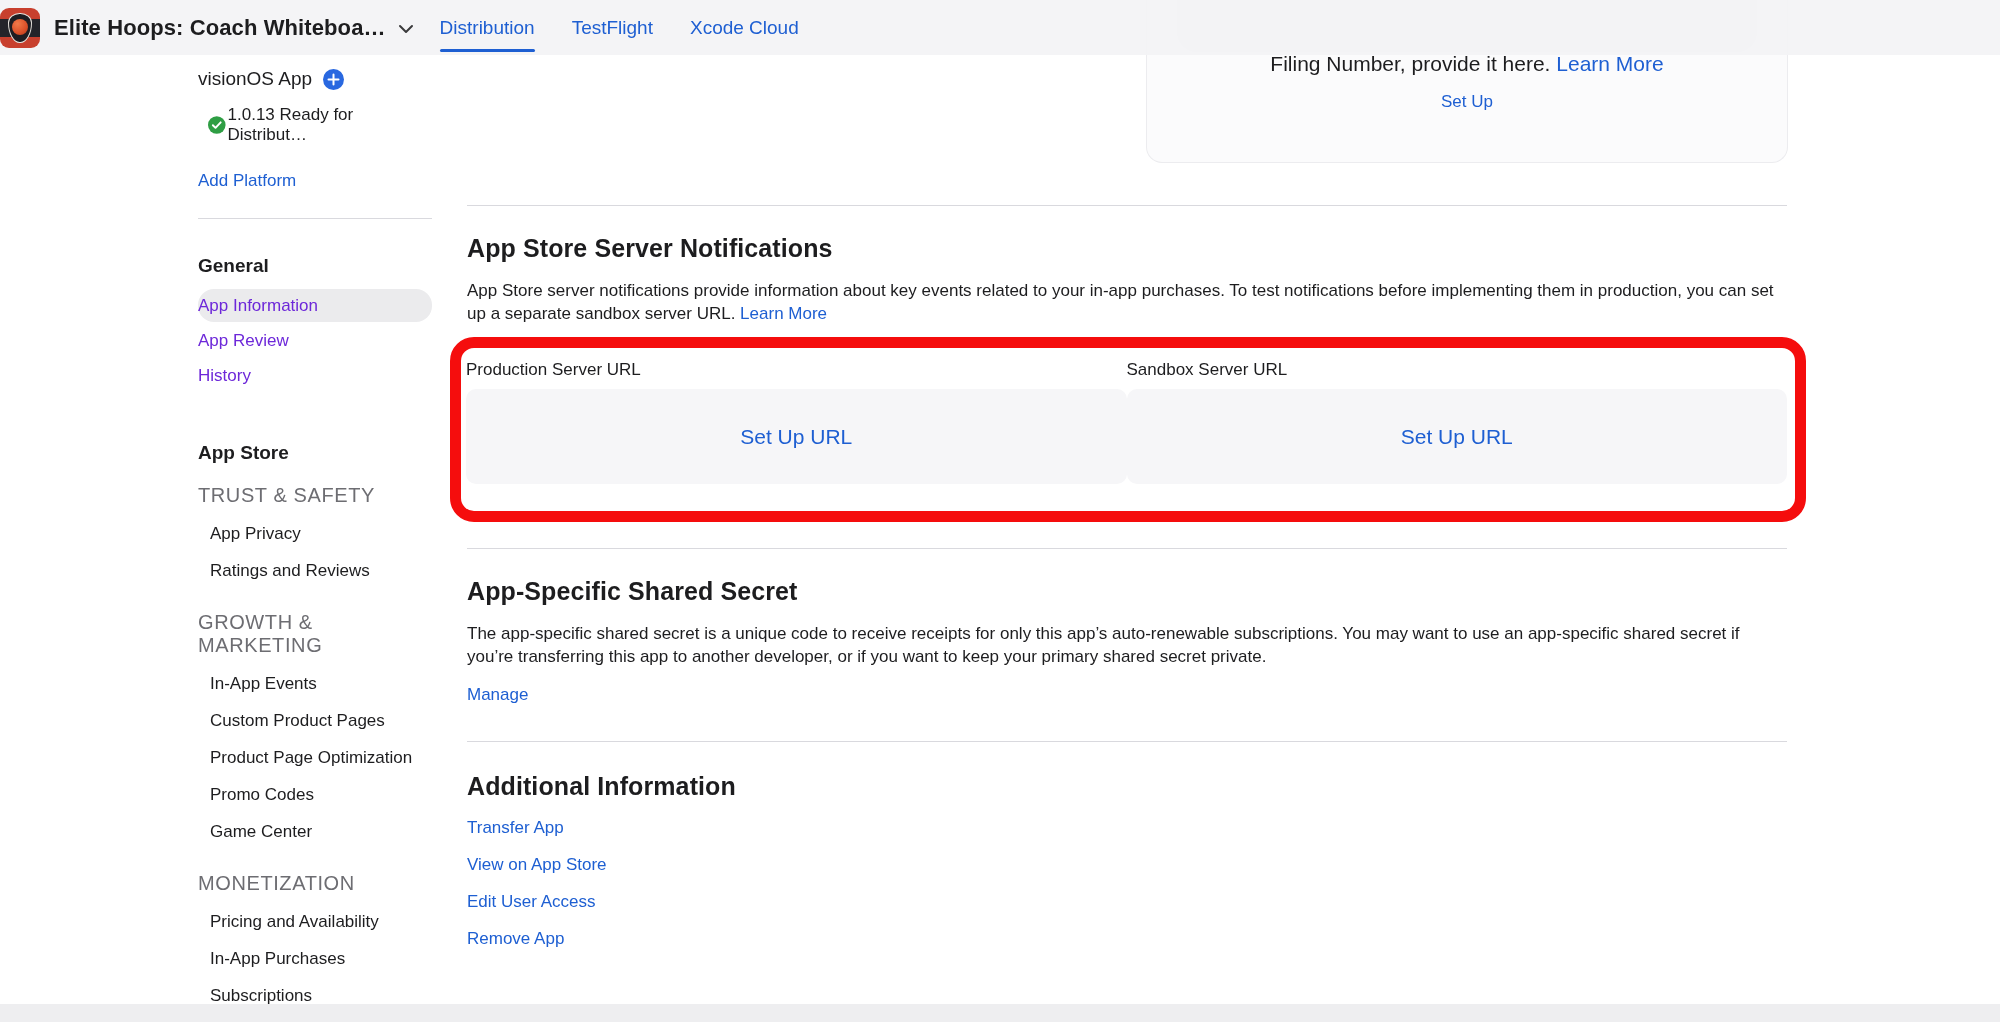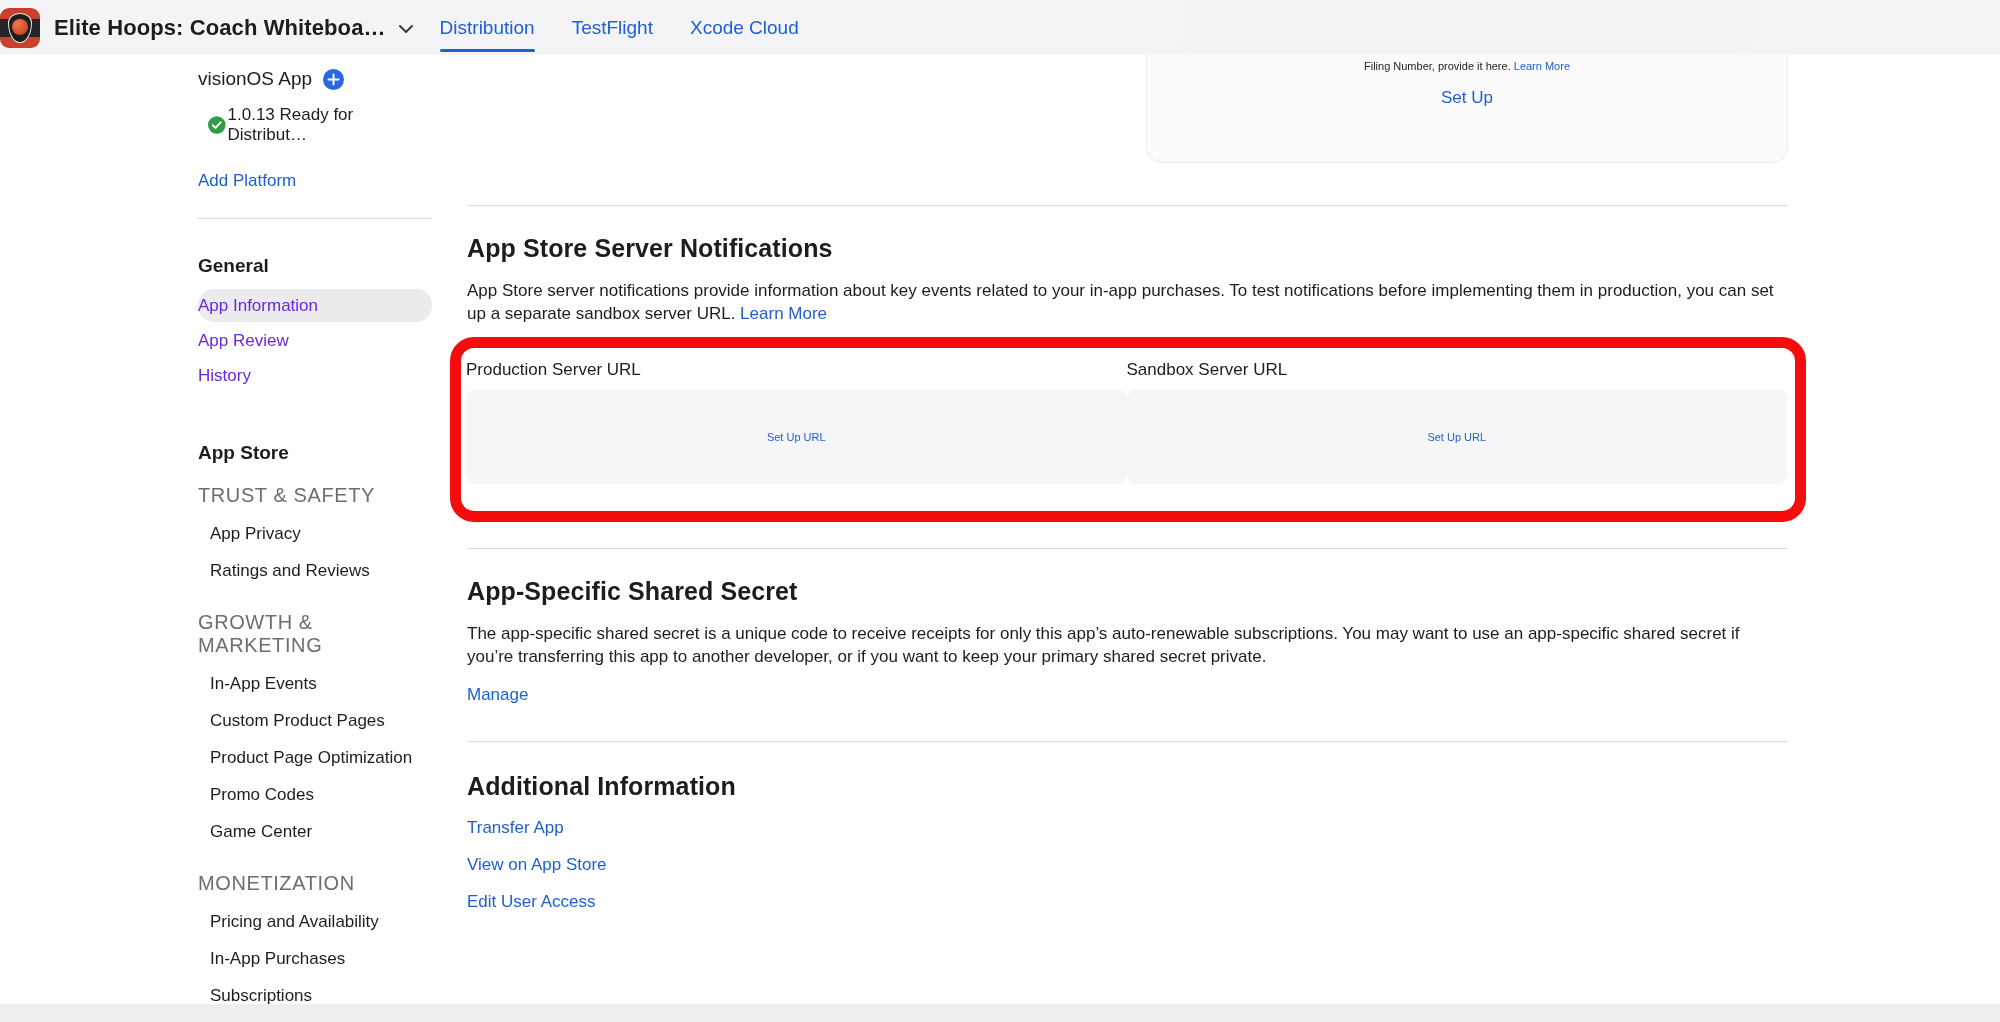--- a/index.html
+++ b/index.html
@@ -45,21 +45,21 @@
 
   
   .filing-card {
     position:absolute; left:1146px; top:0; width:642px; height:163px; z-index:5;
     background:#fbfbfc; border:1px solid #ececef; border-top:none;
     border-radius:0 0 16px 16px; text-align:center;
   }
   .filing-card .illustration {
     margin:0 30px; height:52px; background:#ededef; border-radius:0 0 20px 20px;
   }
-  .filing-text { margin-top:8px; font-size:11px; }
+  .filing-text { margin-top:0; font-size:21px; }
   .filing-setup { display:inline-block; margin-top:16px; font-size:17px; }
 
   
   .sidebar { position:absolute; left:198px; top:55px; width:234px; z-index:1; }
   .vision-row { display:flex; align-items:center; margin-top:13px; }
   .vision-title { font-size:19px; font-weight:400; }
   .plus-icon { margin-left:11px; width:21px; height:21px; cursor:pointer; }
   .version-row { display:flex; align-items:center; margin-top:15px; padding-left:10px; cursor:pointer; }
   .check-icon { width:18px; height:18px; }
   .version-text { font-size:17px; margin-left:2px; color:#1d1d1f; }
@@ -92,21 +92,21 @@
     margin:12px -19px 0 -17px;
     border:11px solid #f50d0d; border-radius:24px;
     padding:12px 8px 27px 5px;
   }
   .server-grid { display:grid; grid-template-columns:1fr 1fr; }
   .server-label { font-size:17px; margin-bottom:9px; }
   .server-panel {
     height:95px; background:#f6f6f8; border-radius:10px;
     display:flex; align-items:center; justify-content:center;
   }
-  .server-panel .link { font-size:11px; }
+  .server-panel .link { font-size:21px; }
 
   .divider-after-red { margin-top:26px; }
   .title-secret { margin-top:28px; }
   .manage-link { display:inline-block; margin-top:17px; font-size:17px; }
   .divider-after-secret { margin-top:36px; }
   .title-additional { margin-top:30px; }
   .additional-links { margin-top:6px; }
   .additional-links .link { display:block; font-size:17px; margin-top:17px; }
 
   
@@ -224,16 +224,17 @@
   <div class="section-desc">The app-specific shared secret is a unique code to receive receipts for only this app’s auto-renewable subscriptions. You may want to use an app-specific shared secret if you’re transferring this app to another developer, or if you want to keep your primary shared secret private.</div>
   <a class="link manage-link">Manage</a>
 
   <div class="divider divider-after-secret"></div>
 
   <div class="section-title title-additional">Additional Information</div>
   <div class="additional-links">
     <a class="link">Transfer App</a>
     <a class="link">View on App Store</a>
     <a class="link">Edit User Access</a>
+    <a class="link">Remove App</a>
   </div>
 </div>
 
 <div class="footer"></div>
 
 </body></html>

